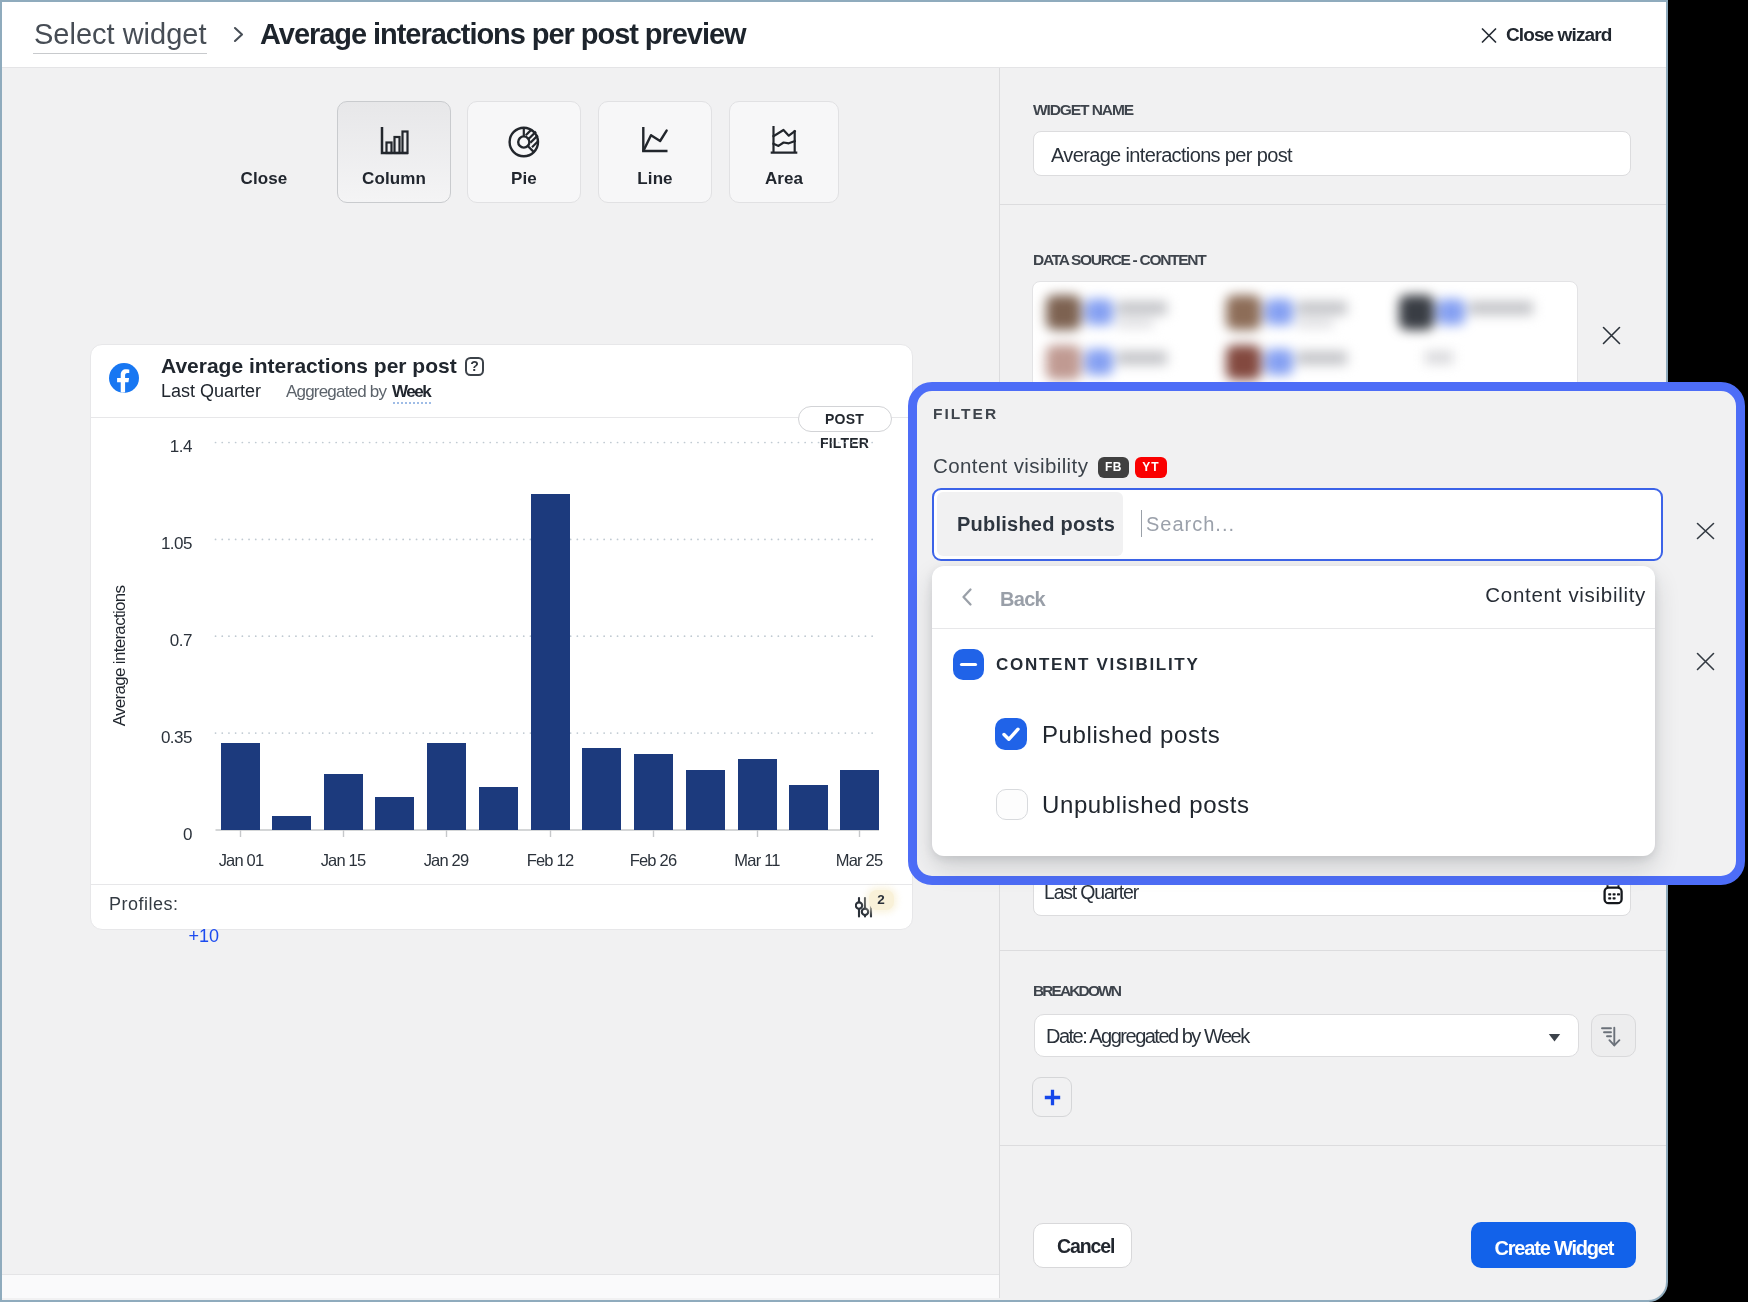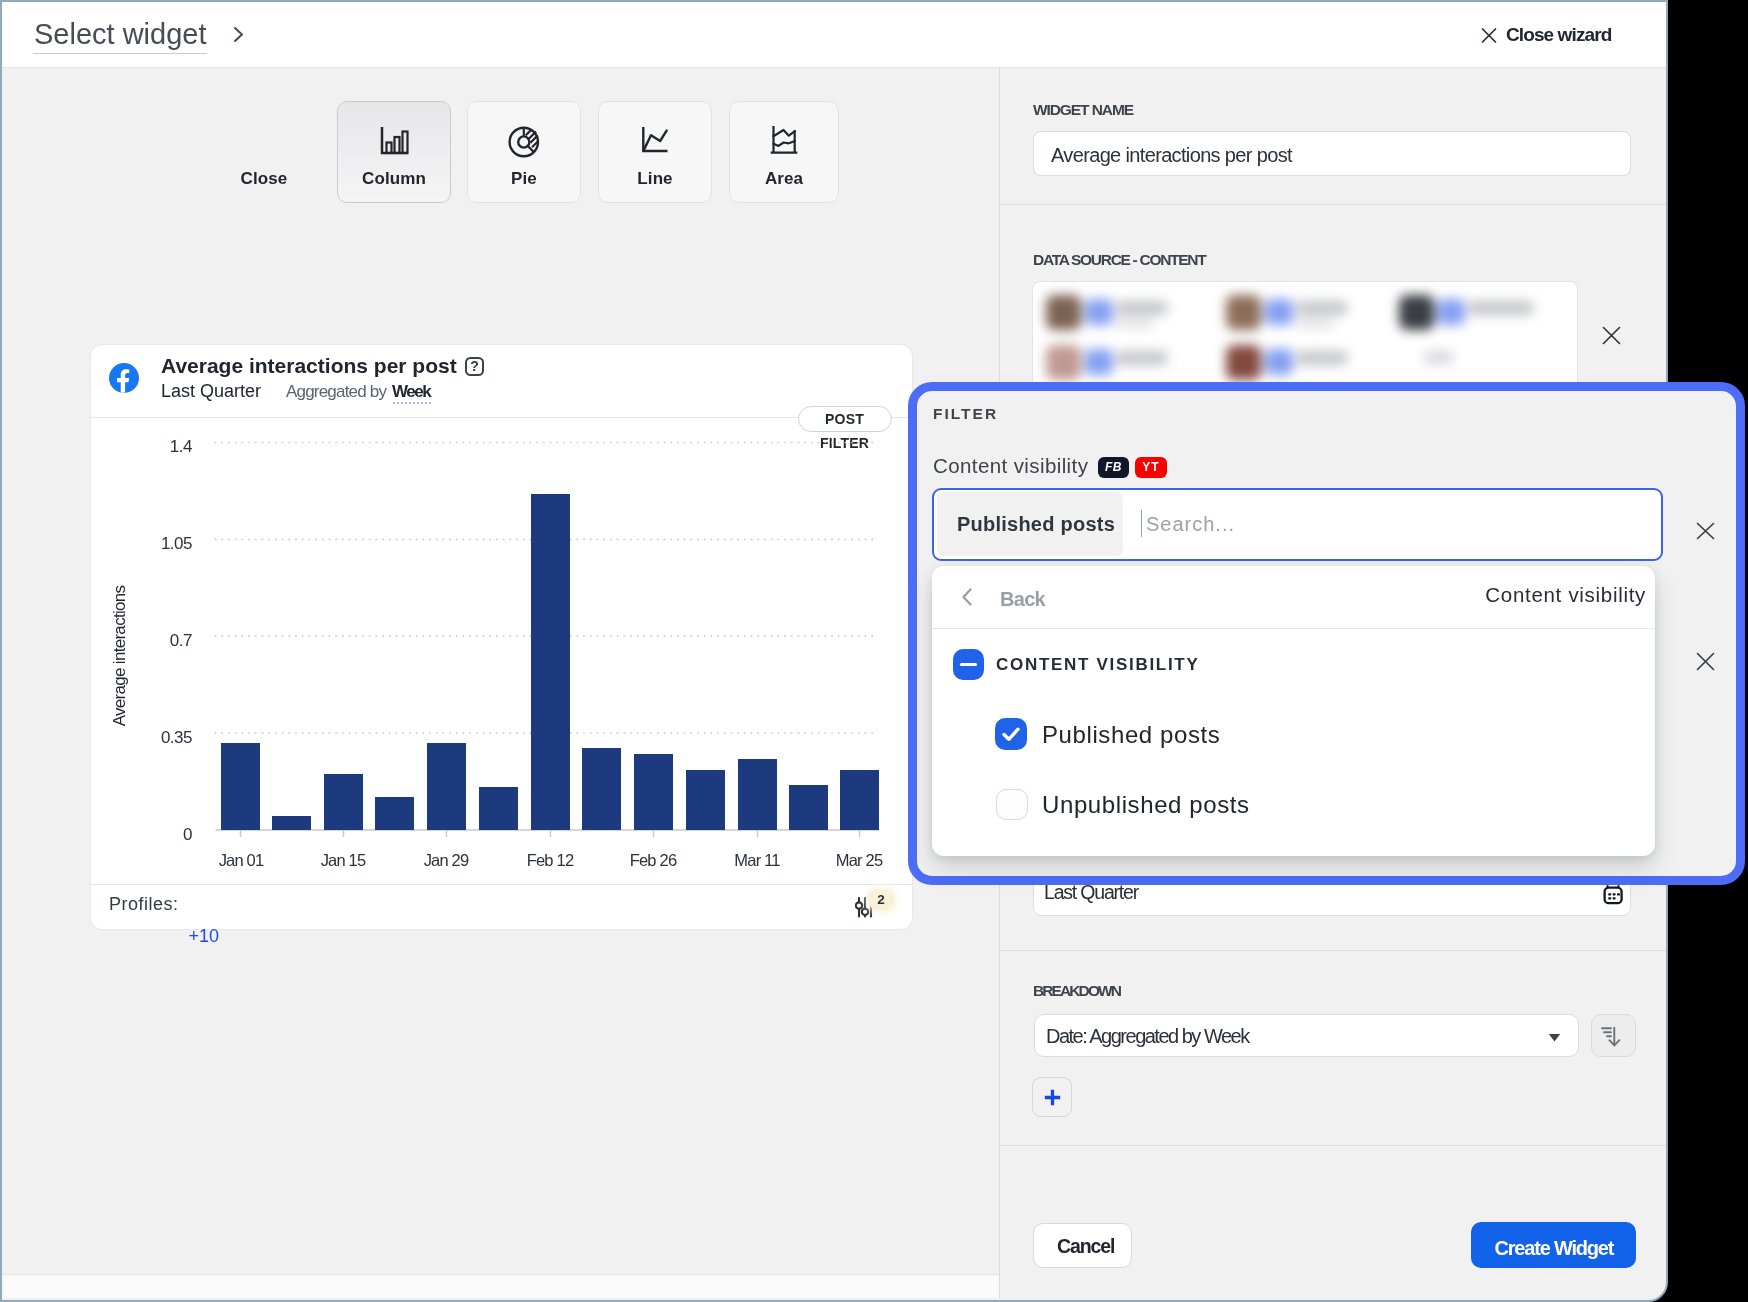--- a/index.html
+++ b/index.html
@@ -25,20 +25,21 @@
 <body>
 <div id="root">
   <div id="app"></div>
   <div id="topbar"></div>
 
   <span class="txt" style="left:34px; top:19.5px; font-size:29px; color:#474d55;">Select widget</span>
   <div class="abs" style="left:33px; top:52.5px; width:174px; height:1px; background:#c8cacd;"></div>
   <svg class="abs" style="left:231px; top:25px;" width="15" height="19" viewBox="0 0 15 19">
       <path d="M4 3 L11 9.5 L4 16" fill="none" stroke="#474e56" stroke-width="2.1" stroke-linecap="round" stroke-linejoin="round"></path>
     </svg>
+  <span class="txt" style="left:260px; top:19.7px; font-size:29px; font-weight:bold; color:#1d242c; letter-spacing:-1.05px;">Average interactions per post preview</span>
   <svg class="abs" style="left:1481px; top:27.5px;" width="16" height="15" viewBox="0 0 16 15">
       <path d="M1.5 1 L14.5 14 M14.5 1 L1.5 14" stroke="#272d35" stroke-width="1.7" stroke-linecap="round"></path>
     </svg>
   <span class="txt" style="left:1506px; top:25.4px; font-size:19px; font-weight:bold; color:#21272f; letter-spacing:-0.9px;">Close wizard</span>
 
   <span class="tlbl" style="left:264px;">Close</span>
   <div class="tbtn sel" style="left:337px;">
     <svg width="30" height="30" viewBox="0 0 30 30">
         <path d="M3 1 L3 27 L29 27" fill="none" stroke="#22262c" stroke-width="2.5"></path>
         <rect x="7.5" y="16.5" width="5" height="10.5" fill="none" stroke="#22262c" stroke-width="2.2"></rect>
@@ -238,21 +239,21 @@
   <div class="hdiv" style="top:1145px;"></div>
 
   <div class="input" style="left:1033px; top:1223px; width:99px; height:44.5px; border-radius:10px; border-color:#d8d8da;"></div>
   <span class="txt" style="left:1057px; top:1237px; font-size:19.5px; font-weight:bold; color:#21262e; letter-spacing:-1.1px;">Cancel</span>
   <div class="abs" style="left:1471px; top:1221.7px; width:165px; height:46.5px; background:#1262ea; border-radius:10px;"></div>
   <span class="txt" style="left:1494.5px; top:1238px; font-size:20px; font-weight:bold; color:#fff; letter-spacing:-1.2px;text-align:right;">Create Widget</span>
 
   <div class="abs" style="left:908px; top:382px; width:837px; height:503px; border:9px solid #4d6df7; border-radius:24px; background:#f1f1f2;"></div>
   <span class="seclabel" style="left:933px; top:406.4px; letter-spacing:2.0px;">FILTER</span>
   <span class="txt" style="left:933px; top:456px; font-size:20.5px; color:#3c434b; letter-spacing:0.4px;">Content visibility</span>
-  <div class="abs" style="left:1098px; top:456.5px; width:31px; height:21.5px; background:#0f172a; border-radius:6px; color:#fff; font-size:12px; font-weight:bold; text-align:center; line-height:21.5px; letter-spacing:0.5px;font-style:italic;">FB</div>
+  <div class="abs" style="left:1098px; top:456.5px; width:31px; height:21.5px; background:#404040; border-radius:6px; color:#fff; font-size:12px; font-weight:bold; text-align:center; line-height:21.5px; letter-spacing:0.5px;">FB</div>
   <div class="abs" style="left:1135px; top:456.5px; width:32px; height:21.5px; background:#fa0000; border-radius:6px; color:#fff; font-size:12px; font-weight:bold; text-align:center; line-height:21.5px; letter-spacing:1px;">YT</div>
   <div class="abs" style="left:932px; top:487.5px; width:731px; height:73px; background:#fff; border:2px solid #3c63e8; border-radius:9px;"></div>
   <div class="abs" style="left:937px; top:492px; width:186px; height:64px; background:#f1f1f2; border-radius:6px; font-size:20px; font-weight:bold; color:#2e3640; text-align:center; line-height:64px; letter-spacing:0.25px; padding-left:12px;">Published posts</div>
   <div class="abs" style="left:1140.6px; top:510.3px; width:1.6px; height:26.5px; background:#9aa0a8;"></div>
   <span class="txt" style="left:1146px; top:514.1px; font-size:20px; color:#9ba1ab; letter-spacing:1.0px;">Search...</span>
   <svg class="abs" style="left:1696px; top:522px;" width="19" height="18" viewBox="0 0 19 18">
       <path d="M1.5 1.5 L17.5 16.5 M17.5 1.5 L1.5 16.5" stroke="#333a42" stroke-width="1.6" stroke-linecap="round"></path>
     </svg>
   <svg class="abs" style="left:1696px; top:652px;" width="19" height="19" viewBox="0 0 19 19">
       <path d="M1.5 1.5 L17.5 17.5 M17.5 1.5 L1.5 17.5" stroke="#333a42" stroke-width="1.6" stroke-linecap="round"></path>

